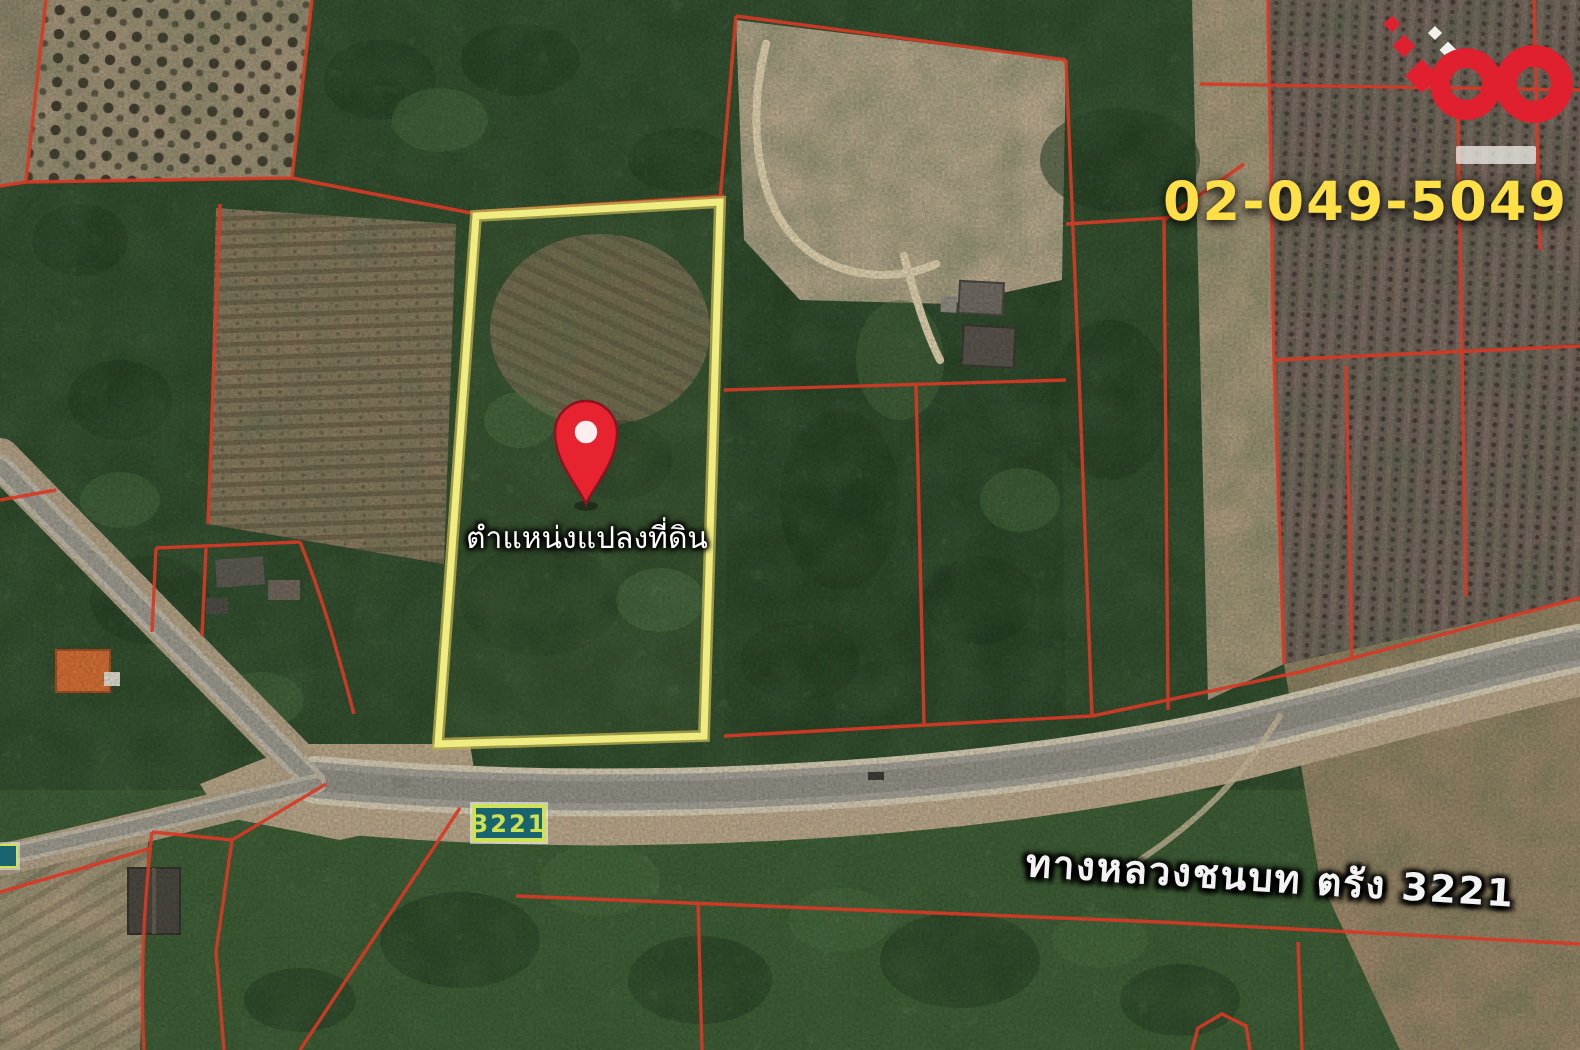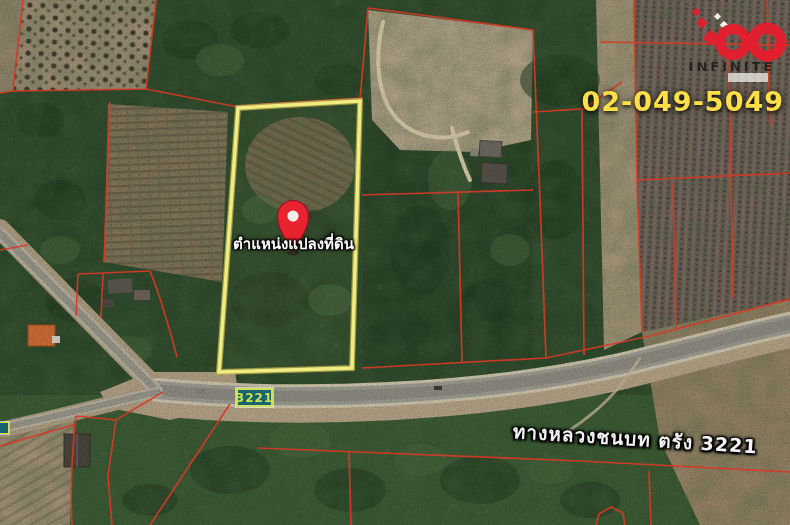--- a/index.html
+++ b/index.html
@@ -2,26 +2,26 @@
 <html><head>
 <meta charset="utf-8">
 <style>
   html,body{margin:0;padding:0;background:#222;}
   .stage{position:relative;width:790px;height:525px;overflow:hidden;background:#2f4a2b;
          font-family:"DejaVu Sans",sans-serif;}
   .stage svg.map{position:absolute;left:0;top:0;}
   .overlay{position:absolute;white-space:nowrap;}
   .phone{right:6px;top:86px;font-size:27px;font-weight:bold;color:#fde047;letter-spacing:1px;
          text-shadow:0 2px 4px rgba(0,0,0,.75),0 0 6px rgba(0,0,0,.5);}
-  .pin-label{left:196px;top:232px;width:195px;text-align:center;font-size:15px;font-weight:bold;color:#fff;
+  .pin-label{left:196px;top:257px;width:195px;text-align:center;font-size:15px;font-weight:normal;color:#fff;
          text-shadow:-1px -1px 2px #000,1px -1px 2px #000,-1px 1px 2px #000,1px 1px 2px #000,0 0 4px #000;}
   .road-label{left:514px;top:416px;font-size:19px;font-weight:bold;color:#f2f2f2;transform:rotate(3.6deg);
          transform-origin:left top;letter-spacing:1px;
          text-shadow:-2px -1px 2px #000,2px -1px 2px #000,-2px 2px 2px #000,2px 2px 2px #000,0 0 5px #000;}
-  .shield{left:236px;top:388px;width:37px;height:19px;background:#19646f;border:2px solid #cfe257;
+  .shield{left:236px;top:402px;width:37px;height:19px;background:#19646f;border:2px solid #cfe257;
          box-shadow:0 0 0 1px rgba(255,255,255,.55);box-sizing:border-box;display:flex;
          align-items:center;justify-content:center;font-size:12px;font-weight:bold;color:#cde24d;letter-spacing:1px;}
   .shield-partial{left:-6px;top:422px;width:13px;height:10px;background:#19646f;border:1px solid #cfe257;
          box-shadow:0 0 0 1px rgba(255,255,255,.45);}
   .logo{right:2px;top:2px;width:112px;height:88px;}
   .brand{position:absolute;left:0;top:57px;width:100%;text-align:center;font-size:13px;font-weight:bold;
          letter-spacing:3px;color:rgba(22,22,22,.78);}
   .brand-sub{position:absolute;left:52px;top:71px;width:40px;height:9px;background:rgba(245,245,240,.72);border-radius:1px;}
 </style>
 </head>
@@ -230,17 +230,16 @@
         <rect x="22" y="17" width="8" height="8" transform="rotate(45 26 21)"></rect>
         <rect x="17" y="7" width="6" height="6" transform="rotate(45 20 10)"></rect>
       </g>
       <g fill="#f2f0ea">
         <rect x="39" y="12" width="5" height="5" transform="rotate(45 41.5 14.5)"></rect>
         <rect x="45" y="20" width="6" height="6" transform="rotate(45 48 23)"></rect>
       </g>
       <circle cx="57" cy="40" r="13" fill="none" stroke="#e0202e" stroke-width="10"></circle>
       <circle cx="91" cy="40" r="14" fill="none" stroke="#e0202e" stroke-width="11"></circle>
     </svg>
-    <div class="brand">INFINITE</div>
     <div class="brand-sub"></div>
   </div>
 
 </div>
 
 </body></html>

